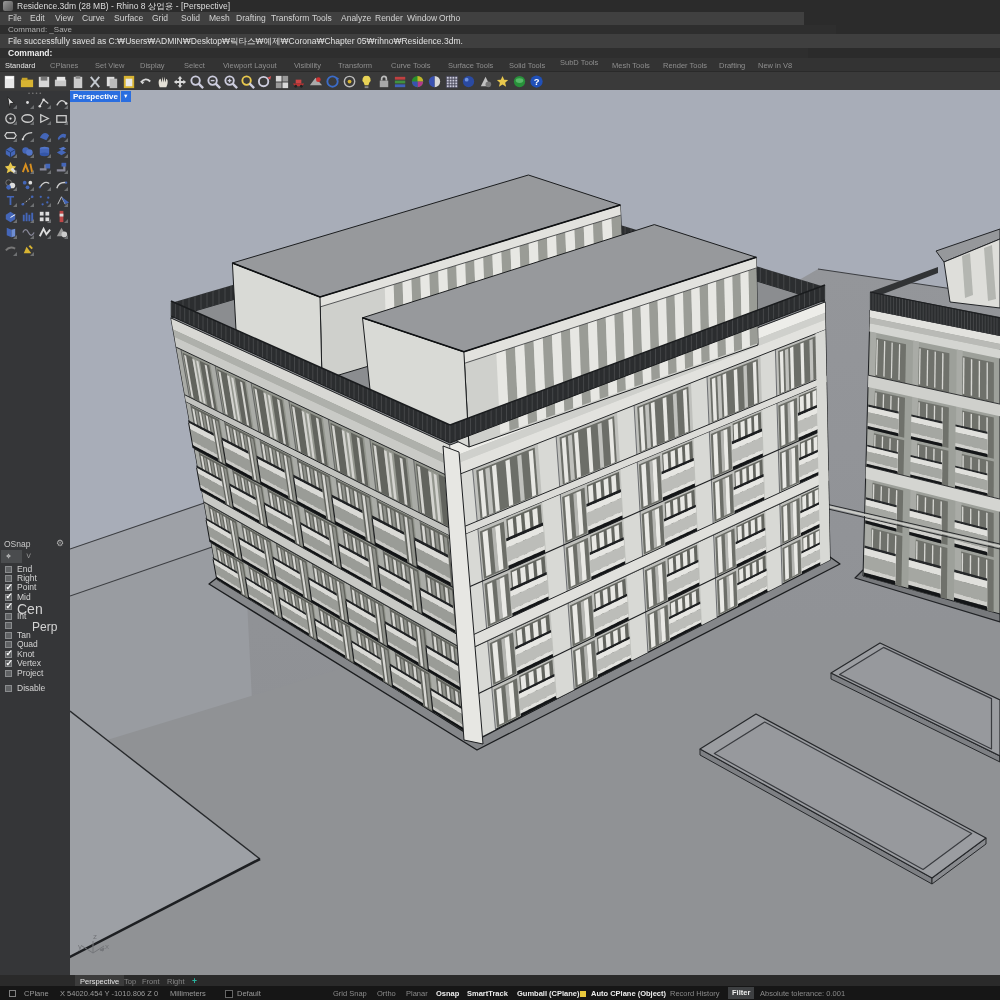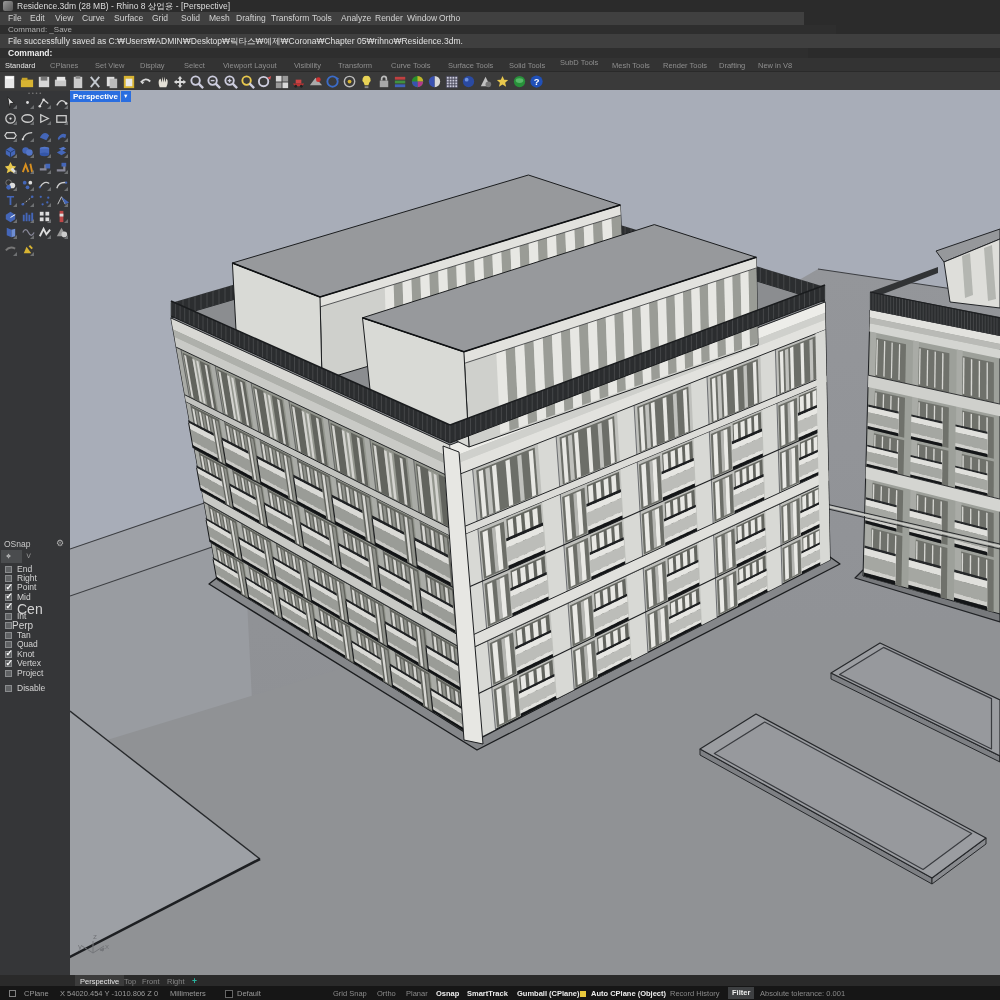--- a/index.html
+++ b/index.html
@@ -406,21 +406,21 @@
     <span style="position:absolute;left:-0.5px;top:-3.5px;color:#fff;font-size:9px;font-weight:bold">✓</span>
   </div>
 <div style="position:absolute;left:17px;top:591.9px;color:#d4d4d4;font-size:8.5px">Mid</div>
 <div style="position:absolute;left:5px;top:603.3px;width:7px;height:7px;background:#606264;border:1px solid #8a8c8e">
     <span style="position:absolute;left:-0.5px;top:-3.5px;color:#fff;font-size:9px;font-weight:bold">✓</span>
   </div>
 <div style="position:absolute;left:17px;top:601.3px;color:#d4d4d4;font-size:14px">Cen</div>
 <div style="position:absolute;left:5px;top:612.8px;width:7px;height:7px;background:#606264;border:1px solid #8a8c8e"></div>
 <div style="position:absolute;left:17px;top:610.8px;color:#d4d4d4;font-size:8.5px">Int</div>
 <div style="position:absolute;left:5px;top:622.2px;width:7px;height:7px;background:#606264;border:1px solid #8a8c8e"></div>
-<div style="position:absolute;left:12px;top:620.2px;color:#d4d4d4;font-size:10px">Perp</div>
+<div style="position:absolute;left:32px;top:620.2px;color:#d4d4d4;font-size:12px">Perp</div>
 <div style="position:absolute;left:5px;top:631.7px;width:7px;height:7px;background:#606264;border:1px solid #8a8c8e"></div>
 <div style="position:absolute;left:17px;top:629.7px;color:#d4d4d4;font-size:8.5px">Tan</div>
 <div style="position:absolute;left:5px;top:641.1px;width:7px;height:7px;background:#606264;border:1px solid #8a8c8e"></div>
 <div style="position:absolute;left:17px;top:639.1px;color:#d4d4d4;font-size:8.5px">Quad</div>
 <div style="position:absolute;left:5px;top:650.6px;width:7px;height:7px;background:#606264;border:1px solid #8a8c8e">
     <span style="position:absolute;left:-0.5px;top:-3.5px;color:#fff;font-size:9px;font-weight:bold">✓</span>
   </div>
 <div style="position:absolute;left:17px;top:648.6px;color:#d4d4d4;font-size:8.5px">Knot</div>
 <div style="position:absolute;left:5px;top:660.0px;width:7px;height:7px;background:#606264;border:1px solid #8a8c8e">
     <span style="position:absolute;left:-0.5px;top:-3.5px;color:#fff;font-size:9px;font-weight:bold">✓</span>

